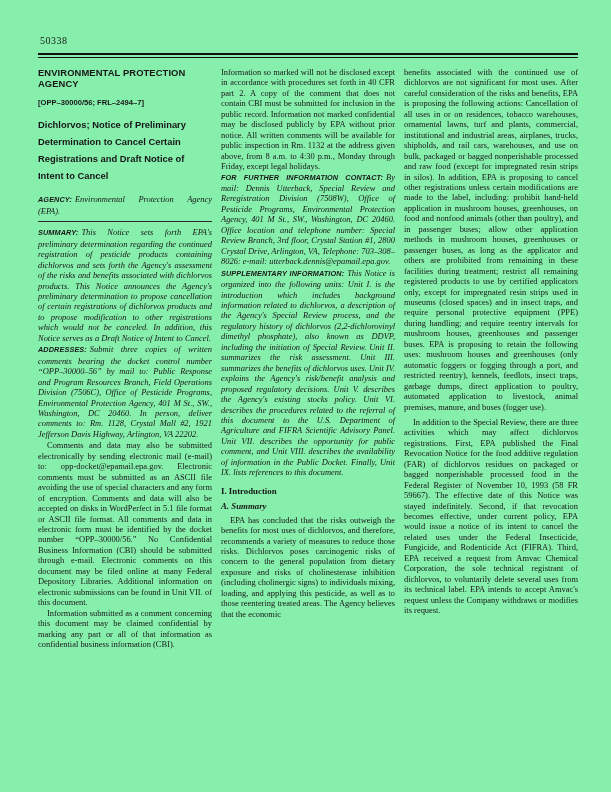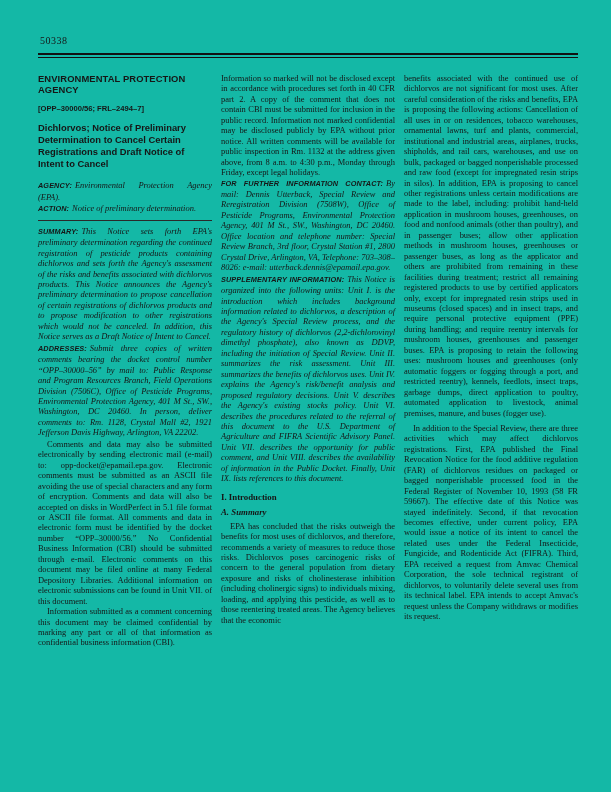--- a/index.html
+++ b/index.html
@@ -1,21 +1,21 @@
 <!DOCTYPE html>
 <html><head>
 <meta charset="utf-8">
 <style>
   html, body { margin: 0; padding: 0; background: #e8e8e4; }
   .page {
     position: relative;
     width: 611px;
     height: 792px;
     margin: 0 auto;
-    background: #14b8a6;
+    background: #86efac;
     color: #161616;
     box-sizing: border-box;
     padding: 34px 33px 24px 38px;
     font-family: "Liberation Serif", serif;
     overflow: hidden;
   }
   
   .masthead {
     position: relative;
     height: 16px;
@@ -40,21 +40,20 @@
   .rule-double .r2 { border-top: 1px solid #111; margin-top: 2px; }
   
   .columns {
     display: flex;
     gap: 9px;
     margin-top: 9px;
   }
   .col {
     flex: 1 1 0;
     min-width: 0;
-    margin-top: 6px;
   }
   
   .agency-heading {
     font-family: "Liberation Sans", sans-serif;
     font-weight: bold;
     font-size: 9.4px;
     line-height: 11.2px;
     margin: 0 0 9px 0;
     letter-spacing: 0.1px;
   }
@@ -62,21 +61,21 @@
     font-family: "Liberation Sans", sans-serif;
     font-weight: bold;
     font-size: 7.6px;
     line-height: 9px;
     margin: 0 0 9px 0;
   }
   .doc-title {
     font-family: "Liberation Sans", sans-serif;
     font-weight: bold;
     font-size: 9.4px;
-    line-height: 12px;
+    line-height: 17px;
     margin: 0 0 10px 0;
   }
   .body {
     font-size: 8.45px;
     line-height: 10.45px;
     text-align: justify;
     margin: 0;
     hyphens: auto;
   }
   .lbl-para { margin-bottom: 1px; font-style: italic; }
@@ -122,21 +121,20 @@
 
   <main class="columns">
 
     <section class="col">
       <h1 class="agency-heading">ENVIRONMENTAL PROTECTION AGENCY</h1>
       <p class="docket">[OPP–30000/56; FRL–2494–7]</p>
       <h2 class="doc-title">Dichlorvos; Notice of Preliminary Determination to Cancel Certain Registrations and Draft Notice of Intent to Cancel</h2>
 
       <p class="body lbl-para"><span class="label">AGENCY:</span><span>Environmental Protection Agency (EPA).</span></p>
 
-      <p class="body lbl-para"><span class="label">ACTION:</span><span>Notice of preliminary determination.</span></p>
 
       <hr class="section-rule">
 
       <p class="body lbl-para"><span class="label">SUMMARY:</span><span>This Notice sets forth EPA's preliminary determination regarding the continued registration of pesticide products containing dichlorvos and sets forth the Agency's assessment of the risks and benefits associated with dichlorvos products. This Notice announces the Agency's preliminary determination to propose cancellation of certain registrations of dichlorvos products and to propose modification to other registrations which would not be canceled. In addition, this Notice serves as a Draft Notice of Intent to Cancel.</span></p>
 
 
       <p class="body lbl-para"><span class="label">ADDRESSES:</span><span>Submit three copies of written comments bearing the docket control number “OPP–30000–56” by mail to: Public Response and Program Resources Branch, Field Operations Division (7506C), Office of Pesticide Programs, Environmental Protection Agency, 401 M St., SW., Washington, DC 20460. In person, deliver comments to: Rm. 1128, Crystal Mall #2, 1921 Jefferson Davis Highway, Arlington, VA 22202.</span></p>
 
       <p class="body indent">Comments and data may also be submitted electronically by sending electronic mail (e-mail) to: opp-docket@epamail.epa.gov. Electronic comments must be submitted as an ASCII file avoiding the use of special characters and any form of encryption. Comments and data will also be accepted on disks in WordPerfect in 5.1 file format or ASCII file format. All comments and data in electronic form must be identified by the docket number “OPP–30000/56.” No Confidential Business Information (CBI) should be submitted through e-mail. Electronic comments on this document may be filed online at many Federal Depository Libraries. Additional information on electronic submissions can be found in Unit VII. of this document.</p>
 

